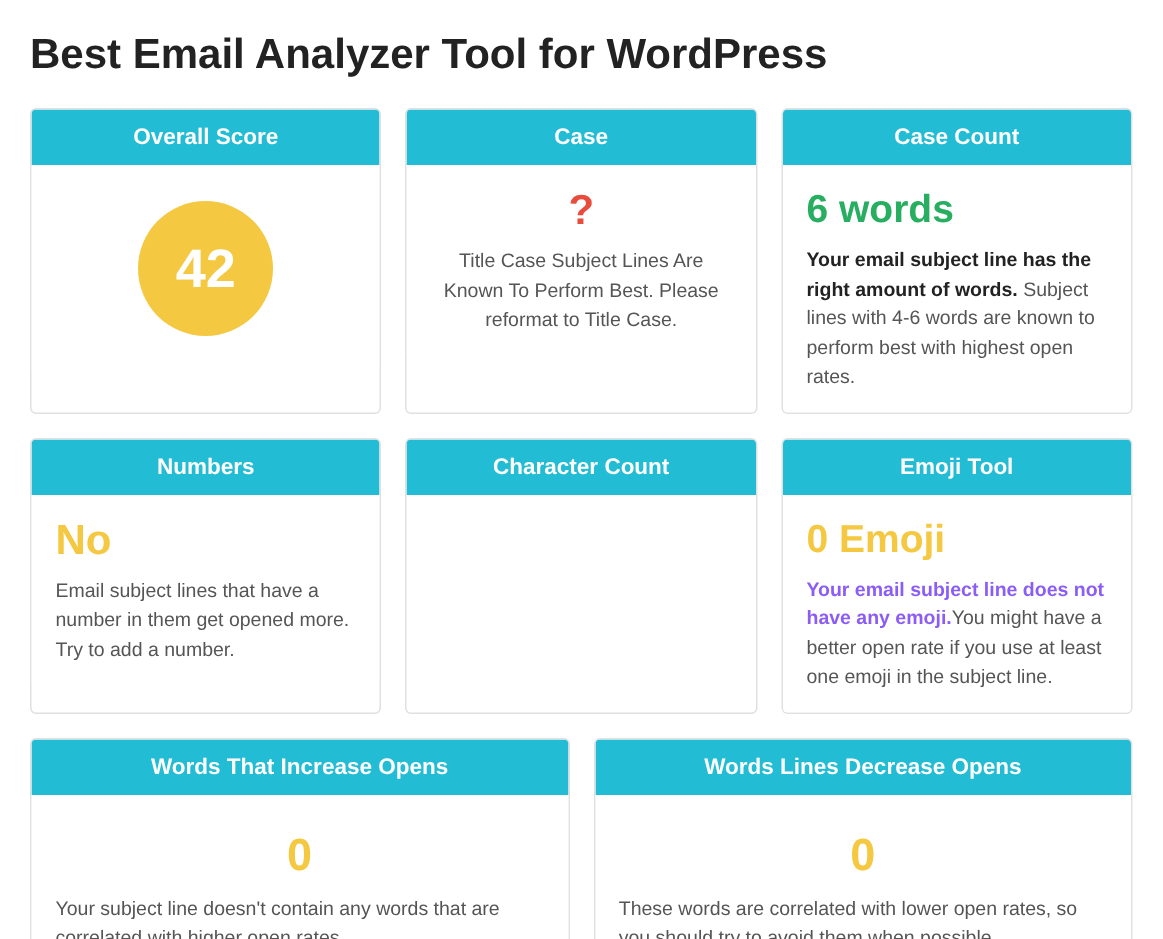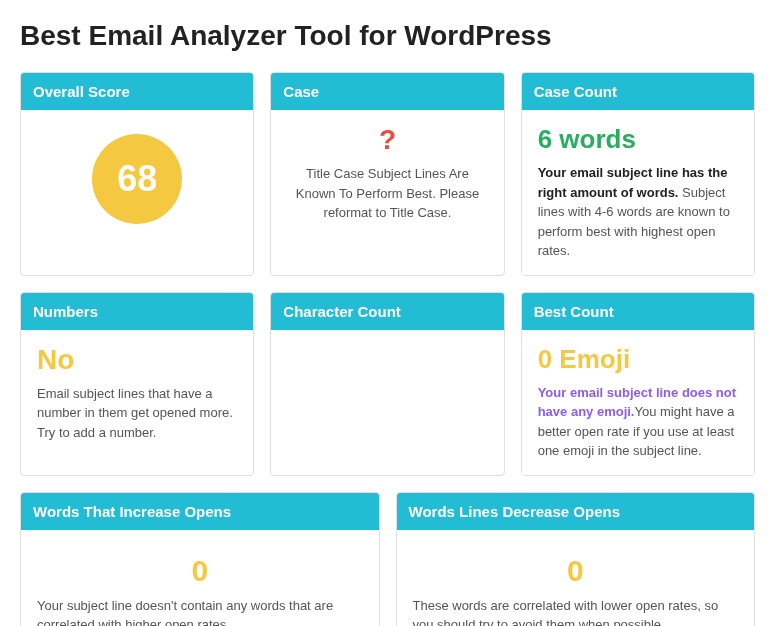--- a/index.html
+++ b/index.html
@@ -29,21 +29,21 @@
       gap: 16px;
     }
     .card {
       border: 1px solid #e0e0e0;
       border-radius: 4px;
       overflow: hidden;
     }
     .card-header {
       background: #22bcd4;
       color: #fff;
-      text-align: left;
+      text-align: center;
       padding: 10px 12px;
       font-size: 15px;
       font-weight: bold;
     }
     .card-body {
       padding: 14px 16px;
       background: #fff;
     }
 
     
@@ -157,21 +157,21 @@
 <body>
 
 <h1>Best Email Analyzer Tool for WordPress</h1>
 
 <div class="grid">
 
   <div class="card">
     <div class="card-header">Overall Score</div>
     <div class="card-body" style="text-align:center;">
       <div class="score-circle">
-        <span class="score-number">68</span>
+        <span class="score-number">42</span>
       </div>
     </div>
   </div>
 
   <div class="card">
     <div class="card-header">Case</div>
     <div class="card-body case-body">
       <div class="case-question">?</div>
       <div class="case-text">Title Case Subject Lines Are Known To Perform Best. Please reformat to Title Case.</div>
     </div>
@@ -196,21 +196,21 @@
       <div class="numbers-value">No</div>
       <div class="numbers-desc">Email subject lines that have a number in them get opened more. Try to add a number.</div>
     </div>
   </div>
 
   <div class="card">
     <div class="card-header">Character Count</div>
   </div>
 
   <div class="card">
-    <div class="card-header">Best Count</div>
+    <div class="card-header">Emoji Tool</div>
     <div class="card-body">
       <div class="emoji-value">0 Emoji</div>
       <div class="emoji-desc">
         <strong>Your email subject line does not have any emoji.</strong><span>You might have a better open rate if you use at least one emoji in the subject line.</span>
       </div>
     </div>
   </div>
 </div>
 
 <div class="grid-2col">

